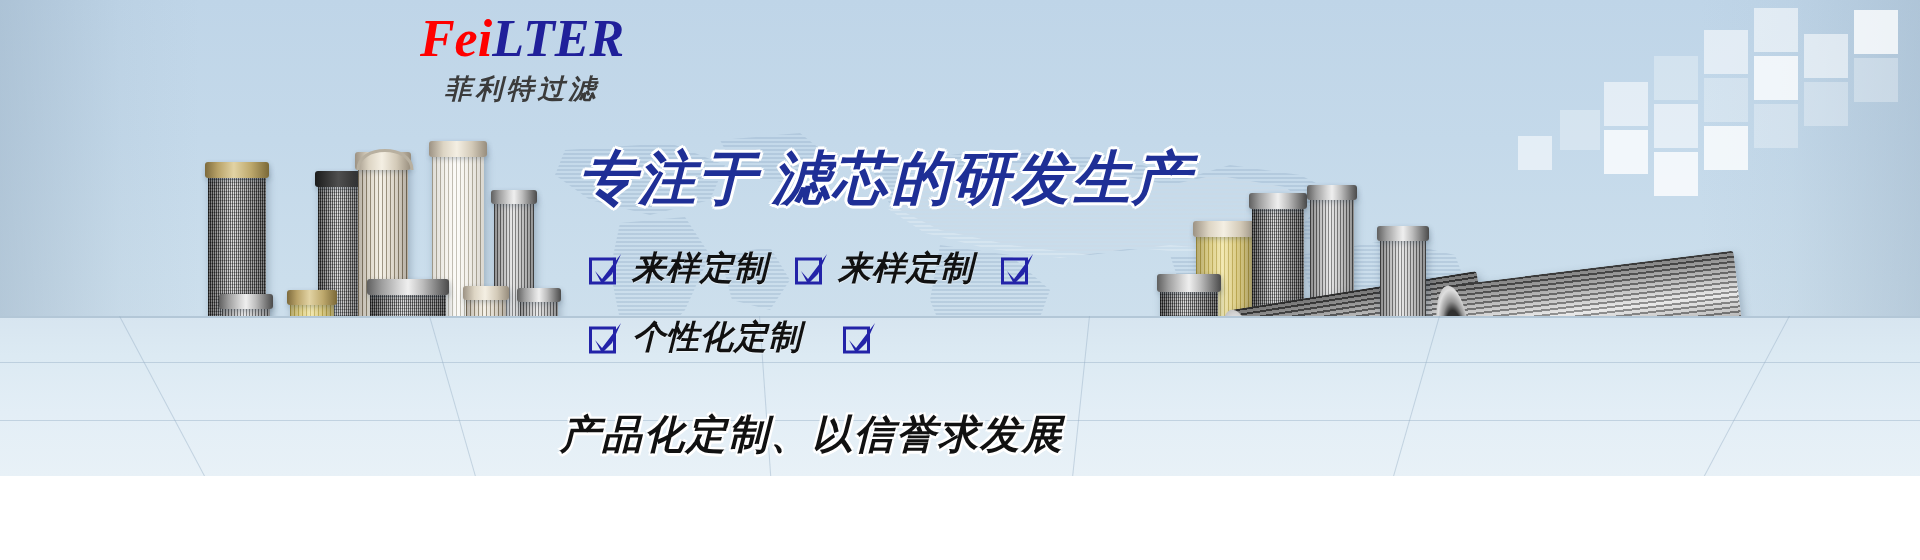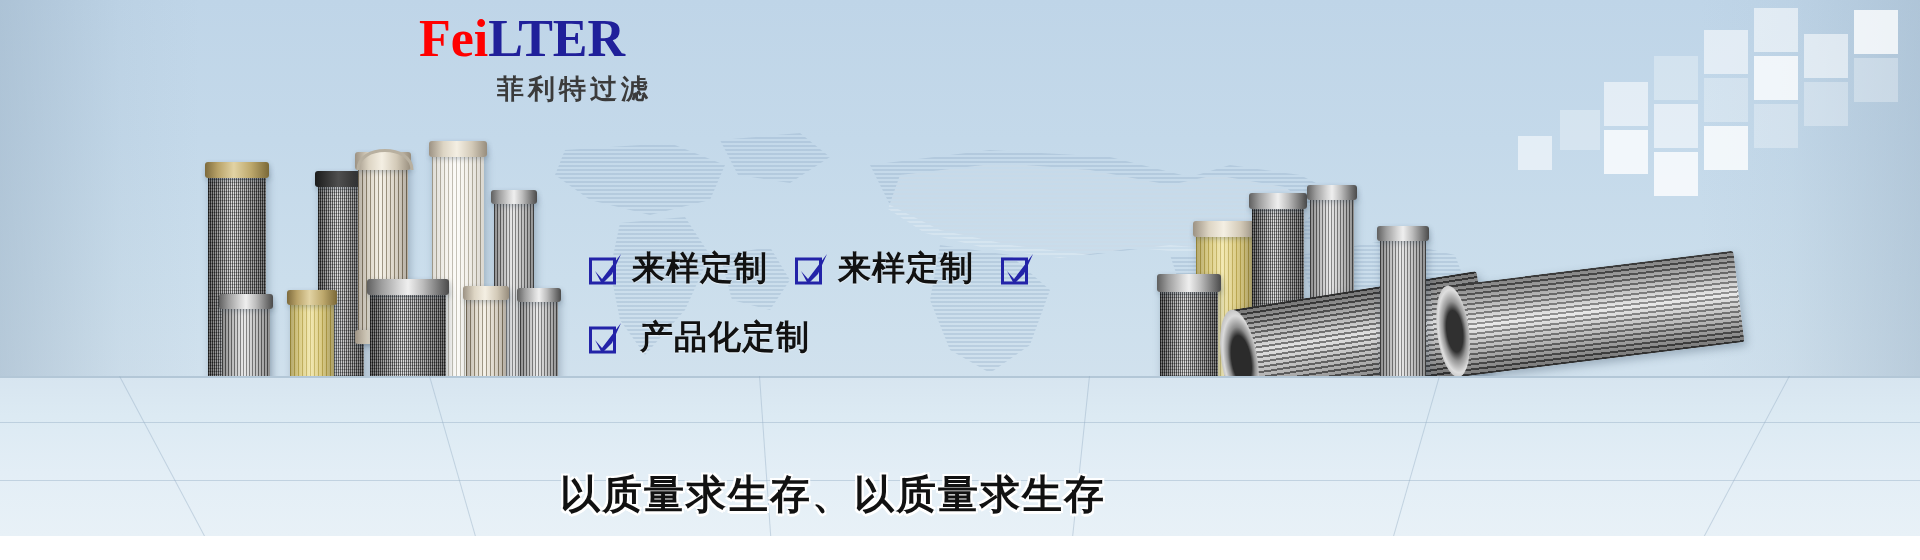--- a/index.html
+++ b/index.html
@@ -3,24 +3,25 @@
 <meta charset="utf-8">
 <style>
   html, body {
     margin: 0;
     padding: 0;
     background: #ffffff;
   }
   .banner {
     position: relative;
     width: 1920px;
-    height: 536px;
+    height: 476px;
     overflow: hidden;
     font-family: "Liberation Sans", "DejaVu Sans", sans-serif;
     background: linear-gradient(180deg, #c3d8e9 0%, #c6dae9 40%, #cfe0ec 62%, #d8e6f0 75%, #dfeaf3 100%);
+    font-style: italic;
   }
 
   
   .sky {
     position: absolute;
     left: 0; top: 0; right: 0;
     height: 400px;
     background: linear-gradient(180deg, #bfd5e8 0%, #c4d9ea 35%, #cbdeec 70%, #d2e2ee 100%);
   }
   .wall-shadow {
@@ -92,21 +93,20 @@
   }
   .logo-word .fei { color: #ff0000; }
   .logo-word .lter { color: #20209a; }
   .logo-cn {
     margin-top: 4px;
     font-size: 27px;
     font-weight: bold;
     color: #3b3b3b;
     letter-spacing: 4px;
     font-family: "DejaVu Sans", "Liberation Sans", sans-serif;
-    text-align: right;
   }
 
   
   .headline {
     position: absolute;
     left: 578px; top: 140px;
     font-size: 58px;
     font-weight: bold;
     color: #1f2f96;
     letter-spacing: 2px;
@@ -375,20 +375,23 @@
     <div class="fl-line" style="left:1790px; top:0; width:220px; height:1px; transform:rotate(118deg);"></div>
   </div>
 
   <div class="logo-block">
     <div class="logo-word">
       <span class="fei">Fei</span><span class="lter">LTER</span>
     </div>
     <div class="logo-cn">菲利特过滤</div>
   </div>
 
+  <div class="headline">
+    <span>专注于</span><span class="gap"></span><span>滤芯的研发生产</span>
+  </div>
 
   <div class="features">
 
     <div class="frow">
       <div class="fitem">
         <svg class="chk" width="34" height="34" viewBox="0 0 34 34">
           <rect x="2.5" y="7" width="24" height="24" fill="none" stroke="#2323a8" stroke-width="3"></rect>
           <path d="M7,19 L14,27 L33,2 L24,22 L14,32 Z" fill="#2323a8"></path>
         </svg>
         <span class="ftxt">来样定制</span>
@@ -402,26 +405,32 @@
       </div>
       <div class="fitem">
         <svg class="chk" width="34" height="34" viewBox="0 0 34 34">
           <rect x="2.5" y="7" width="24" height="24" fill="none" stroke="#2323a8" stroke-width="3"></rect>
           <path d="M7,19 L14,27 L33,2 L24,22 L14,32 Z" fill="#2323a8"></path>
         </svg>
       </div>
     </div>
 
     <div class="frow" style="margin-top:24px;">
+      <div class="fitem" style="margin-right:40px;">
+        <svg class="chk" width="34" height="34" viewBox="0 0 34 34">
+          <rect x="2.5" y="7" width="24" height="24" fill="none" stroke="#2323a8" stroke-width="3"></rect>
+          <path d="M7,19 L14,27 L33,2 L24,22 L14,32 Z" fill="#2323a8"></path>
+        </svg>
+        <span class="ftxt">个性化定制</span>
+      </div>
       <div class="fitem">
         <svg class="chk" width="34" height="34" viewBox="0 0 34 34">
           <rect x="2.5" y="7" width="24" height="24" fill="none" stroke="#2323a8" stroke-width="3"></rect>
           <path d="M7,19 L14,27 L33,2 L24,22 L14,32 Z" fill="#2323a8"></path>
         </svg>
-        <span class="ftxt" style="margin-left:8px;">产品化定制</span>
       </div>
     </div>
 
   </div>
 
-  <div class="slogan">以质量求生存、以质量求生存</div>
+  <div class="slogan">产品化定制、以信誉求发展</div>
 
 </div>
 
 </body></html>

